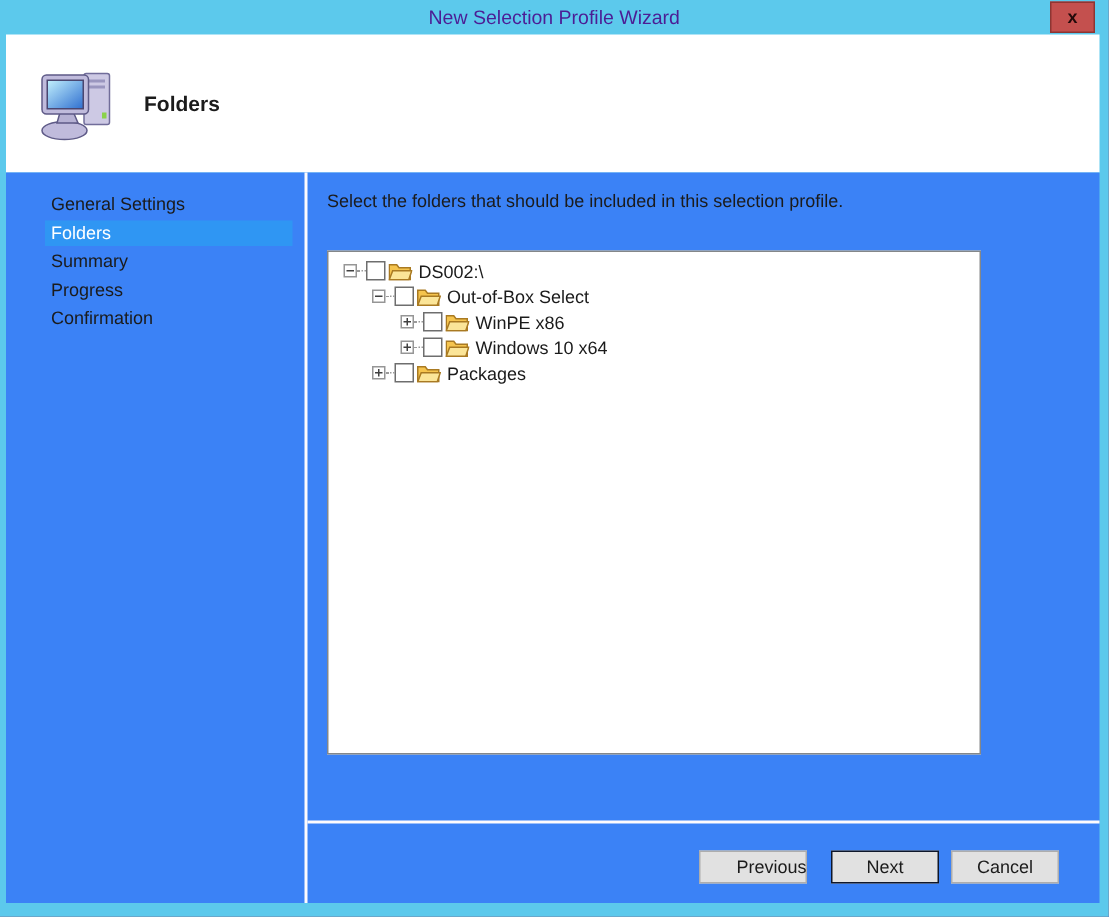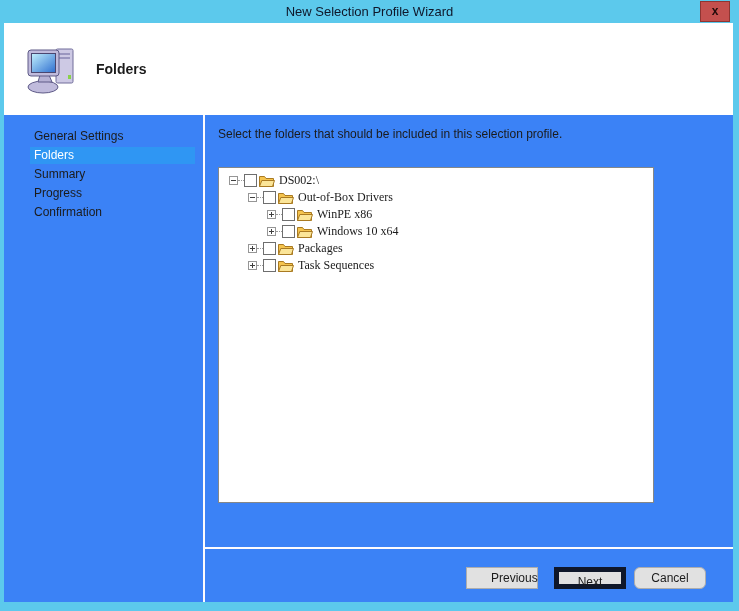--- a/index.html
+++ b/index.html
@@ -6,21 +6,21 @@
   * { box-sizing:border-box; }
   .window {
     position:relative; width:739px; height:611px;
     background:#5cc9ec;
     font-family:"Liberation Sans", sans-serif;
     color:#1b1b1b; overflow:hidden;
     outline:1px solid #3fb2da;
   }
   
   .titlebar { position:absolute; left:0; top:0; width:739px; height:23px; }
-  .title-text { text-align:center; font-size:13px; line-height:23px; color:#0f172a; }
+  .title-text { text-align:center; font-size:13px; line-height:23px; color:#4c1d95; }
   .close-btn {
     position:absolute; left:700px; top:1px; width:30px; height:21px;
     background:#c4504e; border:1px solid #8e3532;
     color:#230a0a; font-weight:bold; font-size:12px; line-height:18px; text-align:center;
     cursor:default;
   }
   
   .header-panel { position:absolute; left:4px; top:23px; width:729px; height:92px; background:#ffffff; }
   .header-icon { position:absolute; left:22px; top:20px; width:54px; height:52px; }
   .header-title { position:absolute; left:92px; top:38px; font-size:14px; font-weight:bold; }
@@ -31,21 +31,21 @@
   .sidebar { position:absolute; left:0; top:0; width:199px; height:487px; }
   .sidebar-item {
     position:absolute; left:26px; width:165px; height:17px;
     line-height:17px; font-size:12px; padding-left:4px; white-space:nowrap;
   }
   .sidebar-item.active { background:#2f96f3; color:#ffffff; }
   
   .instruction { position:absolute; left:214px; top:12px; font-size:12px; }
   .tree-panel {
     position:absolute; left:214px; top:52px; width:436px; height:336px;
-    background:#ffffff; border:1px solid #848789; overflow:hidden;font-family:Liberation Serif, serif;
+    background:#ffffff; border:1px solid #848789; overflow:hidden;
   }
   .tree { padding-top:4px; }
   .tree-row { display:flex; align-items:center; height:17px; font-size:12px; }
   .indent { flex:none; height:1px; }
   .expander {
     flex:none; width:9px; height:9px; background:#fff;
     border:1px solid #969696; position:relative;
   }
   .expander::before { content:""; position:absolute; left:1px; right:1px; top:3px; height:1px; background:#404040; }
   .expander.plus::after { content:""; position:absolute; top:1px; bottom:1px; left:3px; width:1px; background:#404040; }
@@ -61,21 +61,21 @@
   .folder { flex:none; width:16px; height:13px; margin-right:4px; }
   .tree-label { white-space:pre; }
   
   .footer-sep { position:absolute; left:201px; top:432px; width:528px; height:2px; background:#fdfbfd; }
   .btn {
     position:absolute; top:452px; width:72px; height:22px;
     background:#e1e1e1; border:1px solid #adadad;
     font-family:inherit; font-size:12px; color:#1b1b1b;
     text-align:center; line-height:20px; padding:0; cursor:default;
   }
-  .btn.focused { border:5px solid #0f172a; }
+  .btn.focused { border:1px solid #0f172a; }
 </style>
 </head>
 <body>
 
 <div class="window">
 
   <div class="titlebar">
     <div class="title-text">New Selection Profile Wizard</div>
     <div class="close-btn">
       <span>x</span>
@@ -127,21 +127,21 @@
           </div>
           <div class="tree-row">
             <div class="indent" style="width: 29px;"></div>
             <div class="expander minus"></div>
             <div class="connector" style="width: 6px;"></div>
             <div class="checkbox"></div>
             <span class="folder"><svg width="16" height="13" viewBox="0 0 16 13">
                 <path d="M0.5 12.5 L0.5 2.5 L5.5 2.5 L7 4.5 L14.5 4.5 L14.5 12.5 Z" fill="#f5c44e" stroke="#a97a22"></path>
                 <path d="M0.5 12.5 L2.8 6.5 L15.5 6.5 L13.5 12.5 Z" fill="#fbe598" stroke="#a97a22"></path>
               </svg></span>
-            <span class="tree-label">Out-of-Box Drivers</span>
+            <span class="tree-label">Out-of-Box Select</span>
           </div>
           <div class="tree-row">
             <div class="indent" style="width: 48px;"></div>
             <div class="expander plus"></div>
             <div class="connector" style="width: 6px;"></div>
             <div class="checkbox"></div>
             <span class="folder"><svg width="16" height="13" viewBox="0 0 16 13">
                 <path d="M0.5 12.5 L0.5 2.5 L5.5 2.5 L7 4.5 L14.5 4.5 L14.5 12.5 Z" fill="#f5c44e" stroke="#a97a22"></path>
                 <path d="M0.5 12.5 L2.8 6.5 L15.5 6.5 L13.5 12.5 Z" fill="#fbe598" stroke="#a97a22"></path>
               </svg></span>
@@ -162,34 +162,23 @@
             <div class="indent" style="width: 29px;"></div>
             <div class="expander plus"></div>
             <div class="connector" style="width: 6px;"></div>
             <div class="checkbox"></div>
             <span class="folder"><svg width="16" height="13" viewBox="0 0 16 13">
                 <path d="M0.5 12.5 L0.5 2.5 L5.5 2.5 L7 4.5 L14.5 4.5 L14.5 12.5 Z" fill="#f5c44e" stroke="#a97a22"></path>
                 <path d="M0.5 12.5 L2.8 6.5 L15.5 6.5 L13.5 12.5 Z" fill="#fbe598" stroke="#a97a22"></path>
               </svg></span>
             <span class="tree-label">Packages</span>
           </div>
-          <div class="tree-row">
-            <div class="indent" style="width: 29px;"></div>
-            <div class="expander plus"></div>
-            <div class="connector" style="width: 6px;"></div>
-            <div class="checkbox"></div>
-            <span class="folder"><svg width="16" height="13" viewBox="0 0 16 13">
-                <path d="M0.5 12.5 L0.5 2.5 L5.5 2.5 L7 4.5 L14.5 4.5 L14.5 12.5 Z" fill="#f5c44e" stroke="#a97a22"></path>
-                <path d="M0.5 12.5 L2.8 6.5 L15.5 6.5 L13.5 12.5 Z" fill="#fbe598" stroke="#a97a22"></path>
-              </svg></span>
-            <span class="tree-label">Task Sequences</span>
-          </div>
         </div>
     </div>
     <div class="footer-sep"></div>
     <div id="footer-buttons">
         <button class="btn" style="left: 462px; padding-left: 24px;">Previous</button>
         <button class="btn focused" style="left: 550px;">Next</button>
-        <button class="btn" style="left: 630px; border-radius: 6px;">Cancel</button>
+        <button class="btn" style="left: 630px;">Cancel</button>
       </div>
   </div>
 
 </div>
 
 </body></html>

